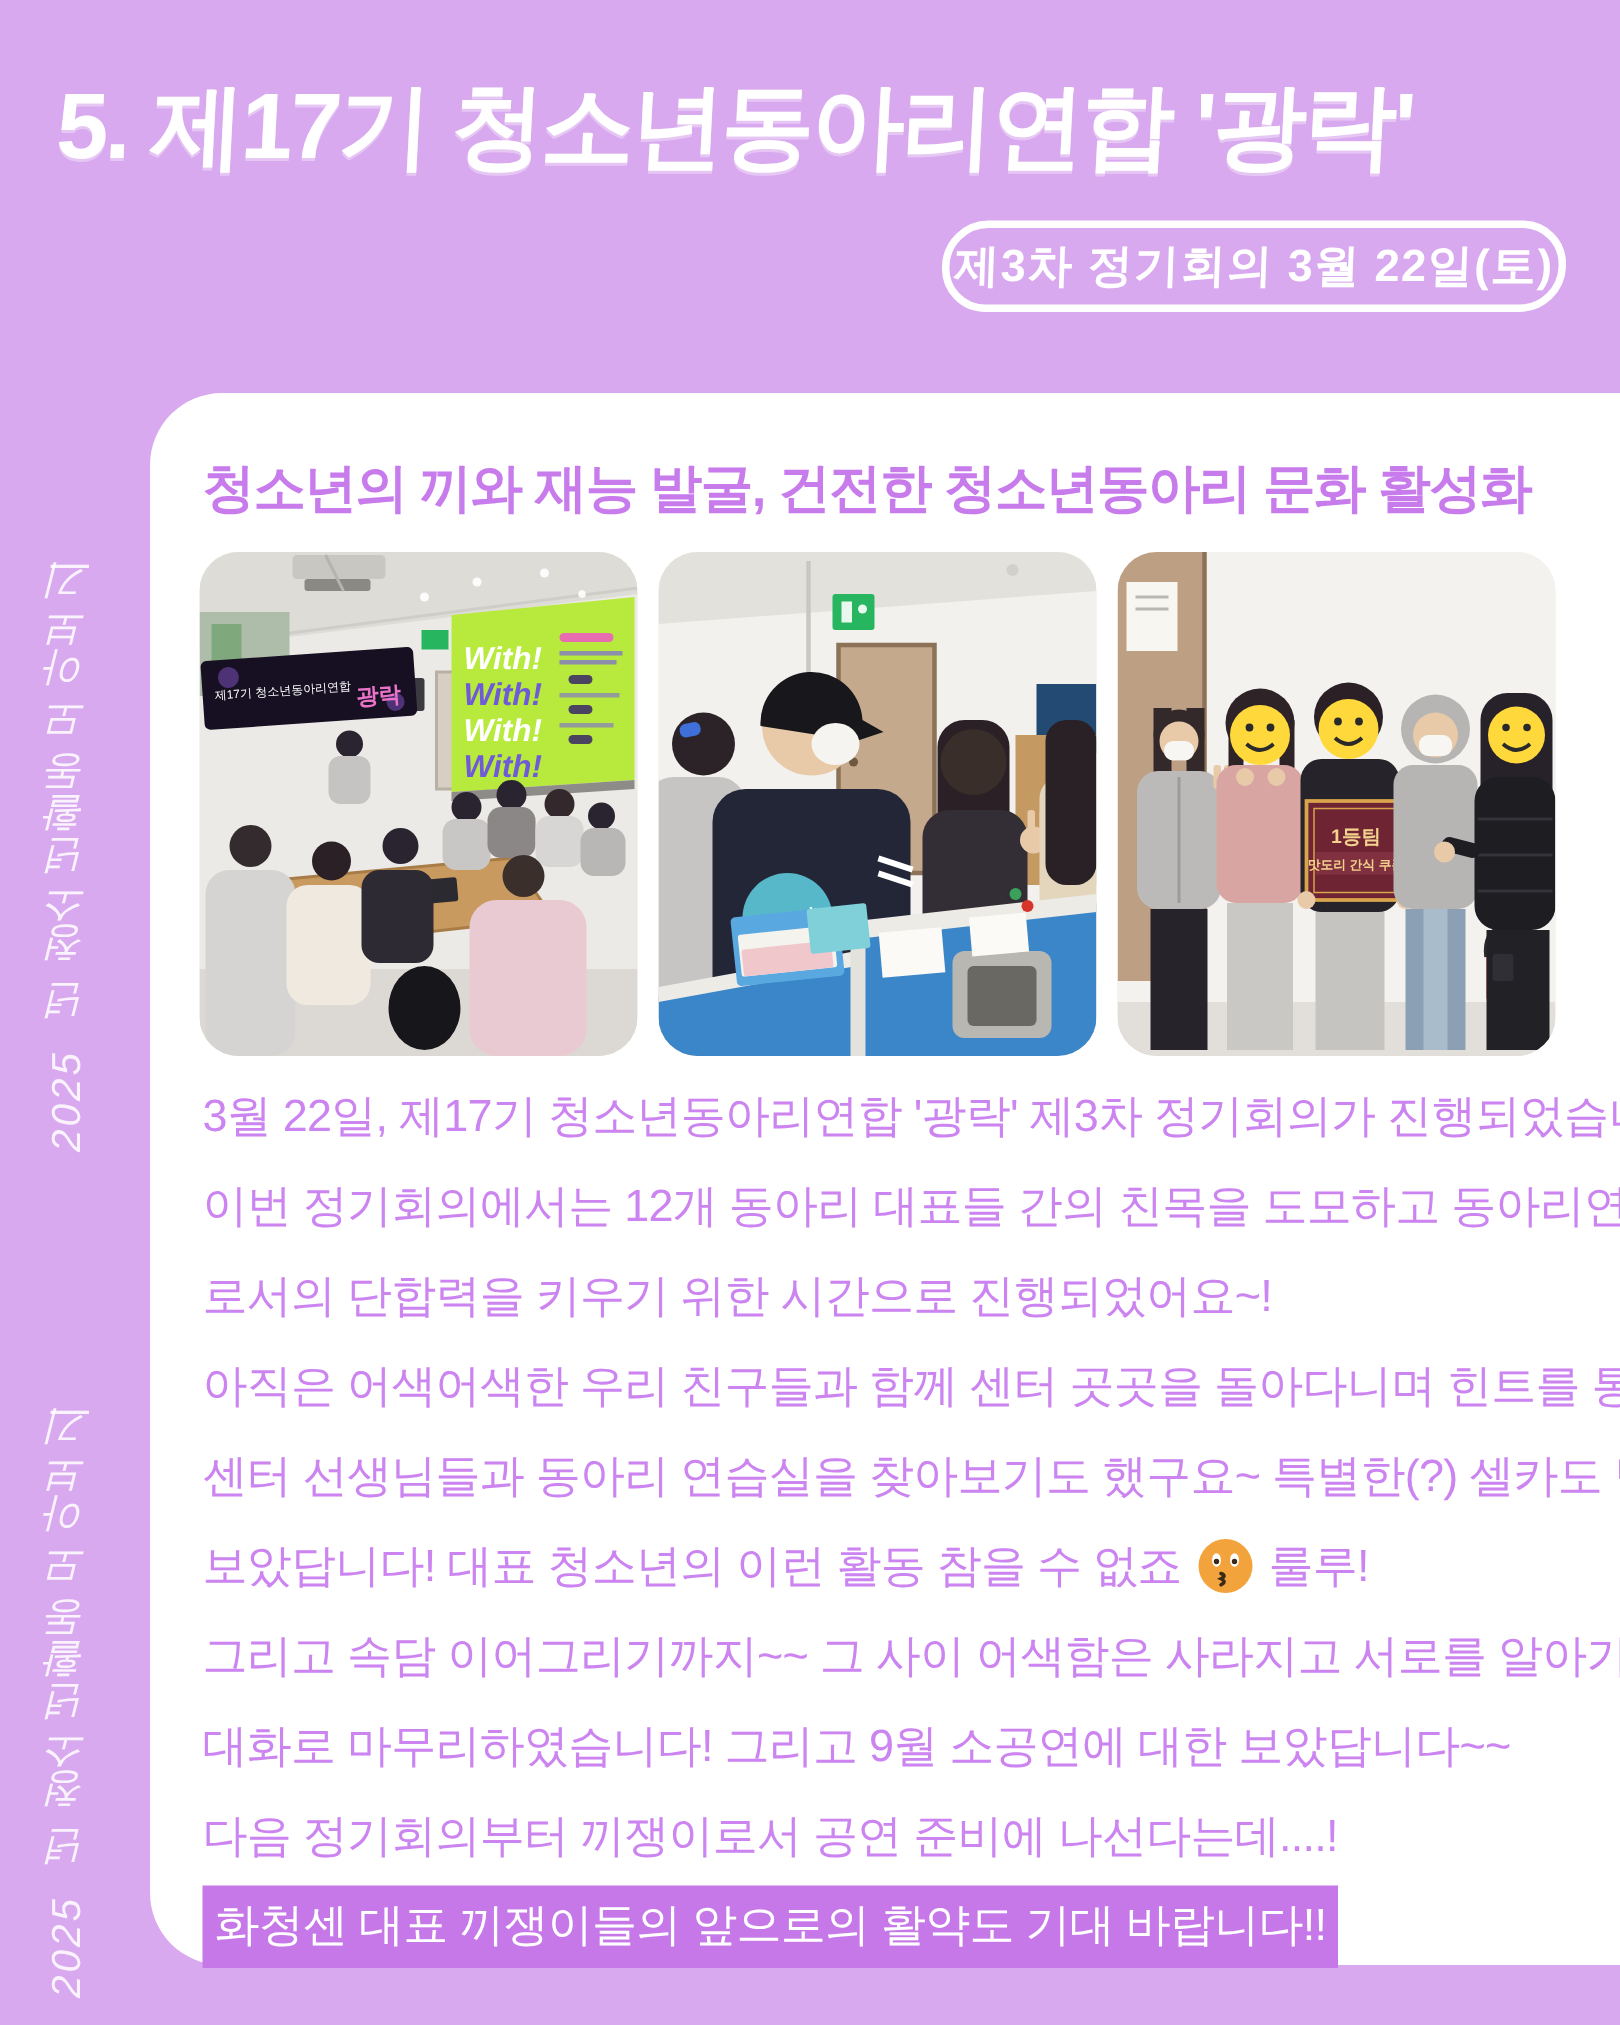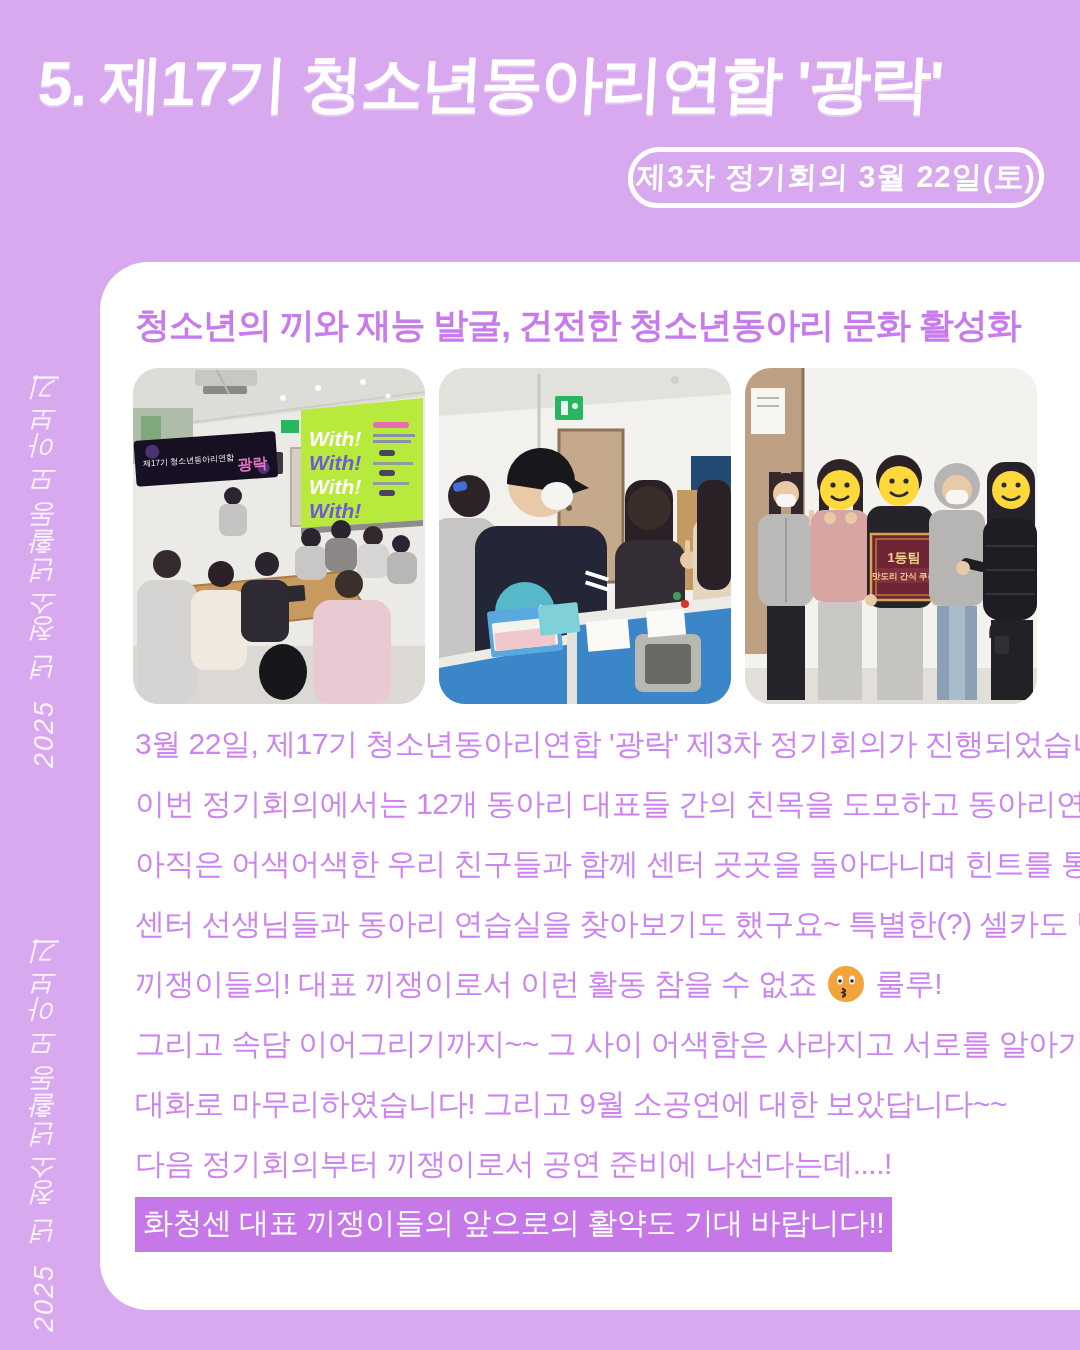--- a/index.html
+++ b/index.html
@@ -334,24 +334,25 @@
           <rect x="246" y="252" width="42" height="80" fill="#222126"></rect>
           <rect x="250" y="268" width="14" height="18" rx="2" fill="#302F35"></rect>
         </g>
       </svg>
     </div>
   </div>
 
   <div class="body-text">
     <div class="body-line">3월 22일, 제17기 청소년동아리연합 '광락' 제3차 정기회의가 진행되었습니다!</div>
     <div class="body-line">이번 정기회의에서는 12개 동아리 대표들 간의 친목을 도모하고 동아리연합으</div>
+    <div class="body-line">로서의 단합력을 키우기 위한 시간으로 진행되었어요~!</div>
     <div class="body-line">아직은 어색어색한 우리 친구들과 함께 센터 곳곳을 돌아다니며 힌트를 통해</div>
     <div class="body-line">센터 선생님들과 동아리 연습실을 찾아보기도 했구요~ 특별한(?) 셀카도 남겨</div>
     <div class="body-line">
-      <span>끼쟁이들의! 대표 끼쟁이로서 이런 활동 참을 수 없죠</span>
+      <span>보았답니다! 대표 청소년의 이런 활동 참을 수 없죠</span>
       <span class="emoji">
         <svg viewBox="0 0 38 38">
           <circle cx="19" cy="19" r="18" fill="#F2A33C"></circle>
           <ellipse cx="13" cy="15" rx="3" ry="4.5" fill="#FFFFFF"></ellipse>
           <circle cx="13" cy="16" r="1.8" fill="#3A2A1A"></circle>
           <ellipse cx="25" cy="15" rx="3" ry="4.5" fill="#FFFFFF"></ellipse>
           <circle cx="25" cy="16" r="1.8" fill="#3A2A1A"></circle>
           <path d="M16,24 q4,1.5 0,3.5 q4,2 0,4" stroke="#3A2A1A" stroke-width="2.4" fill="none" stroke-linecap="round"></path>
         </svg>
       </span>

